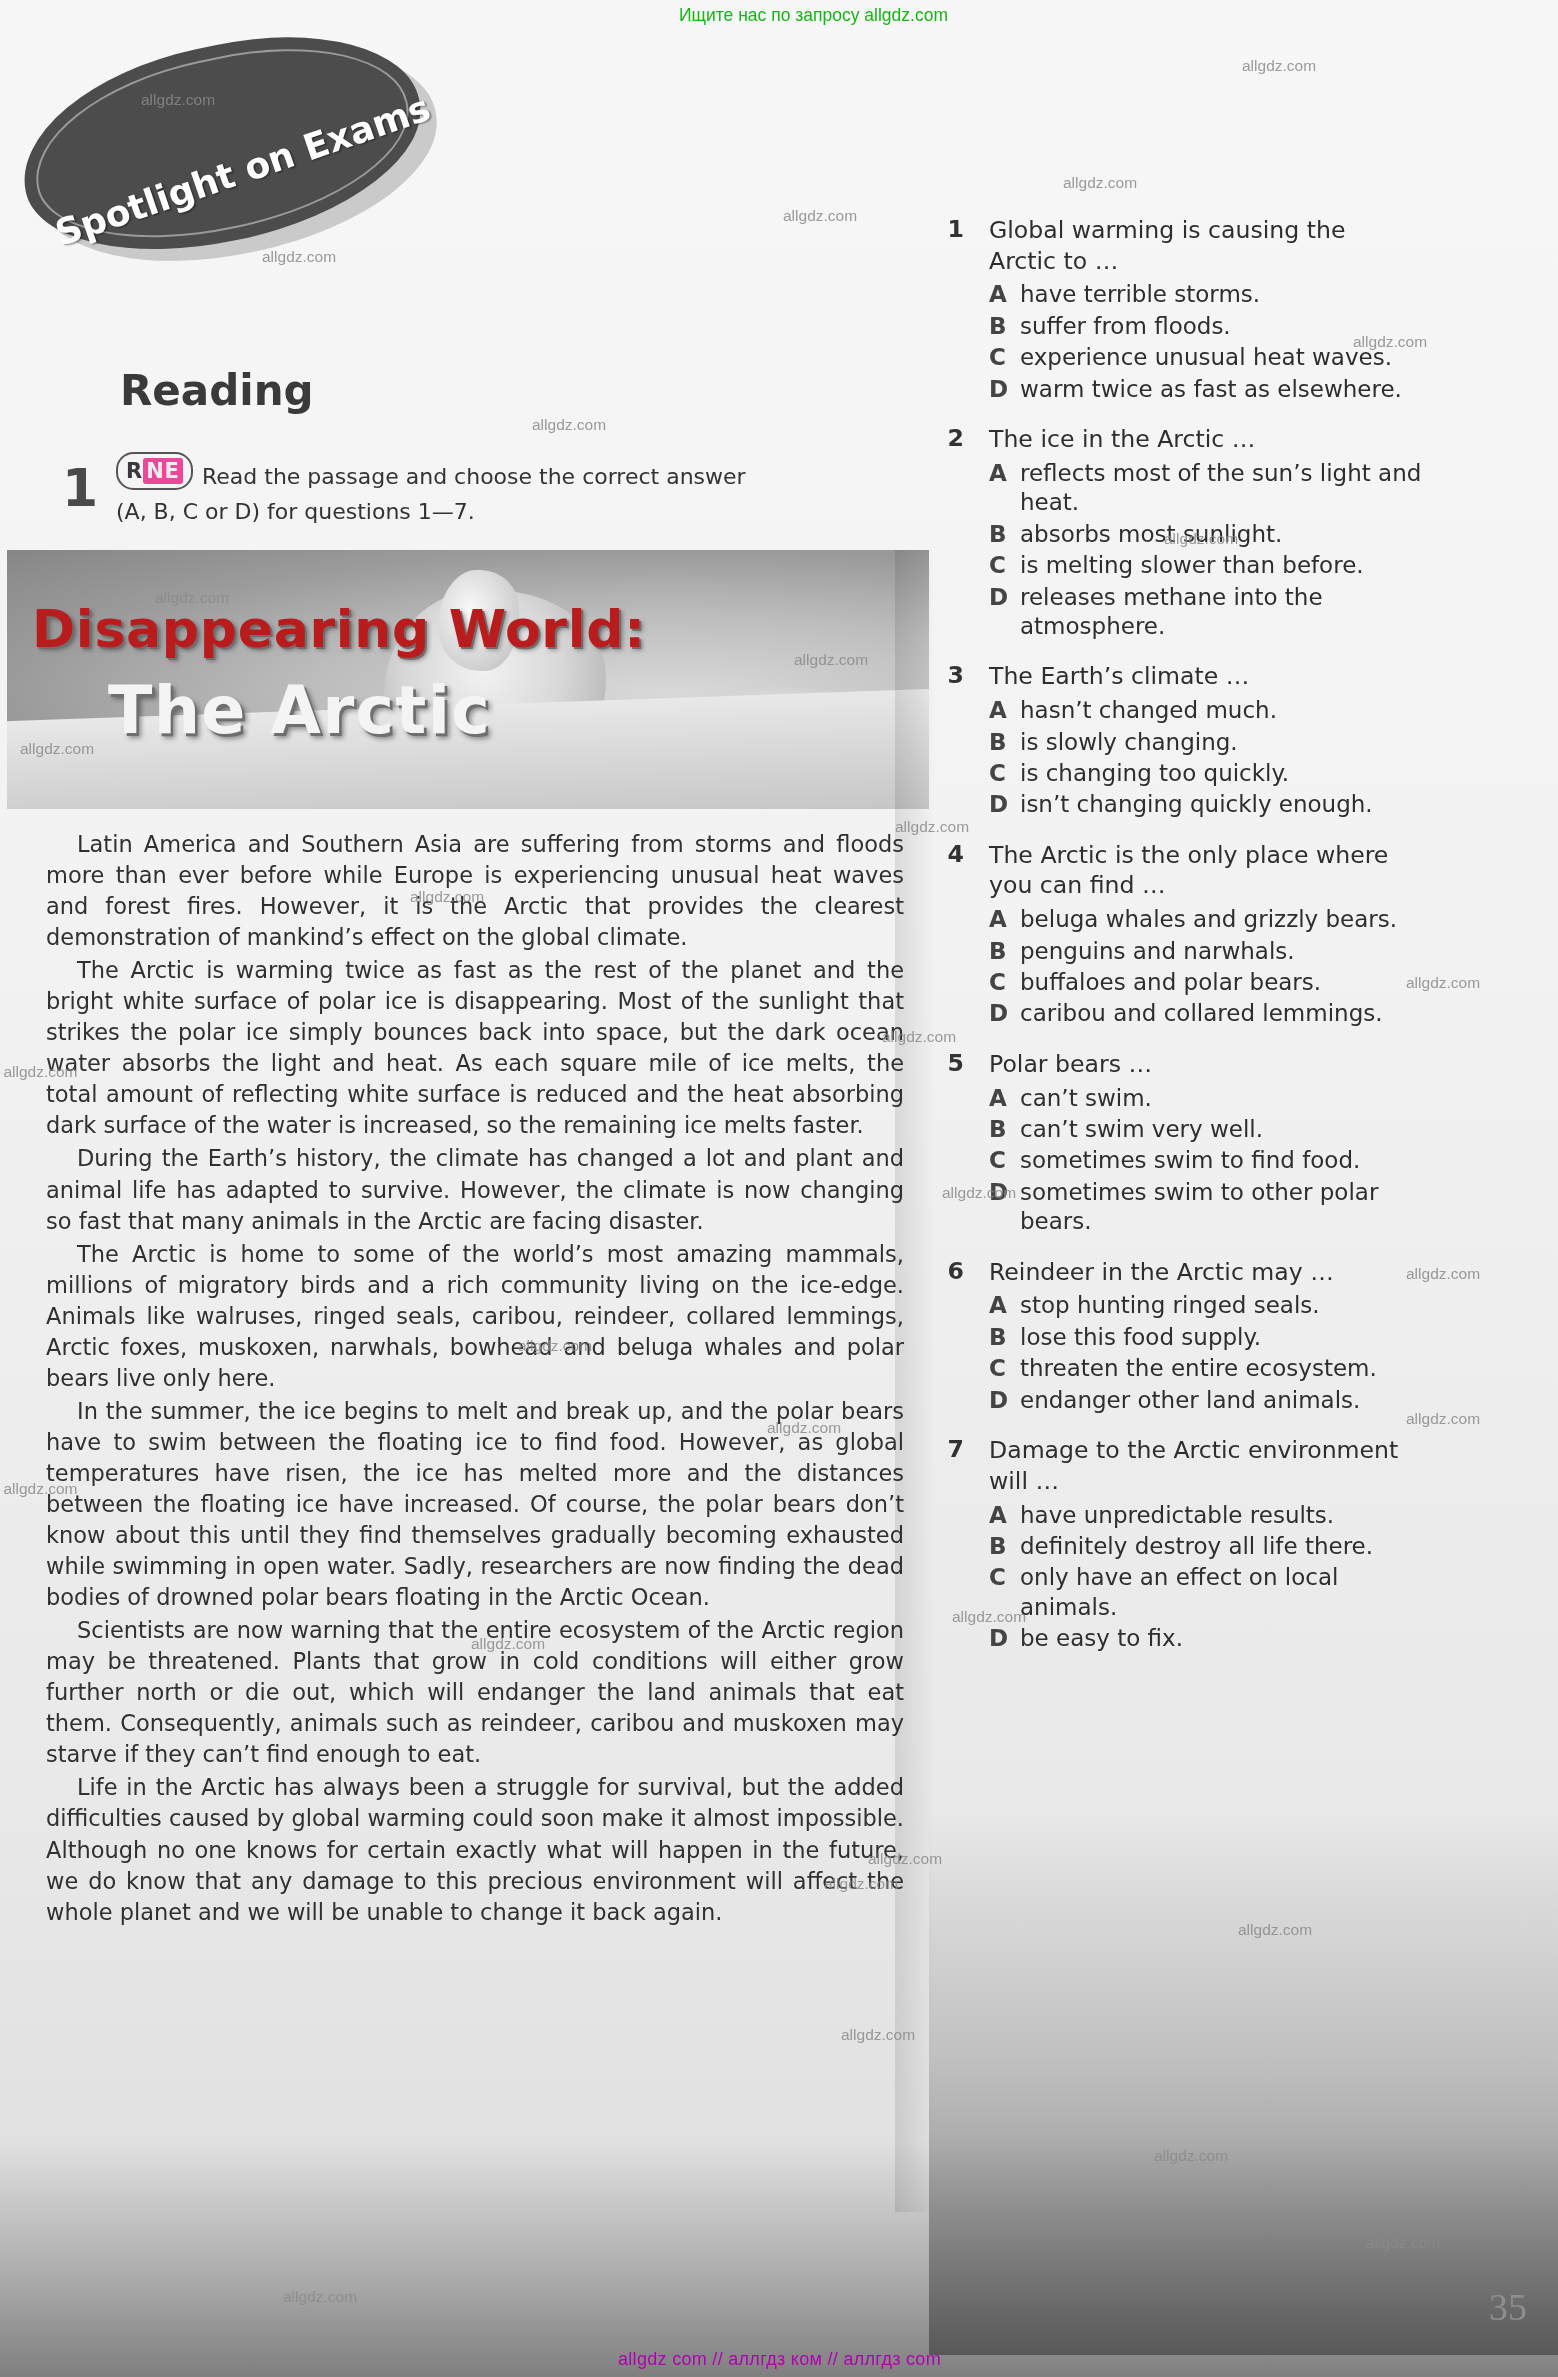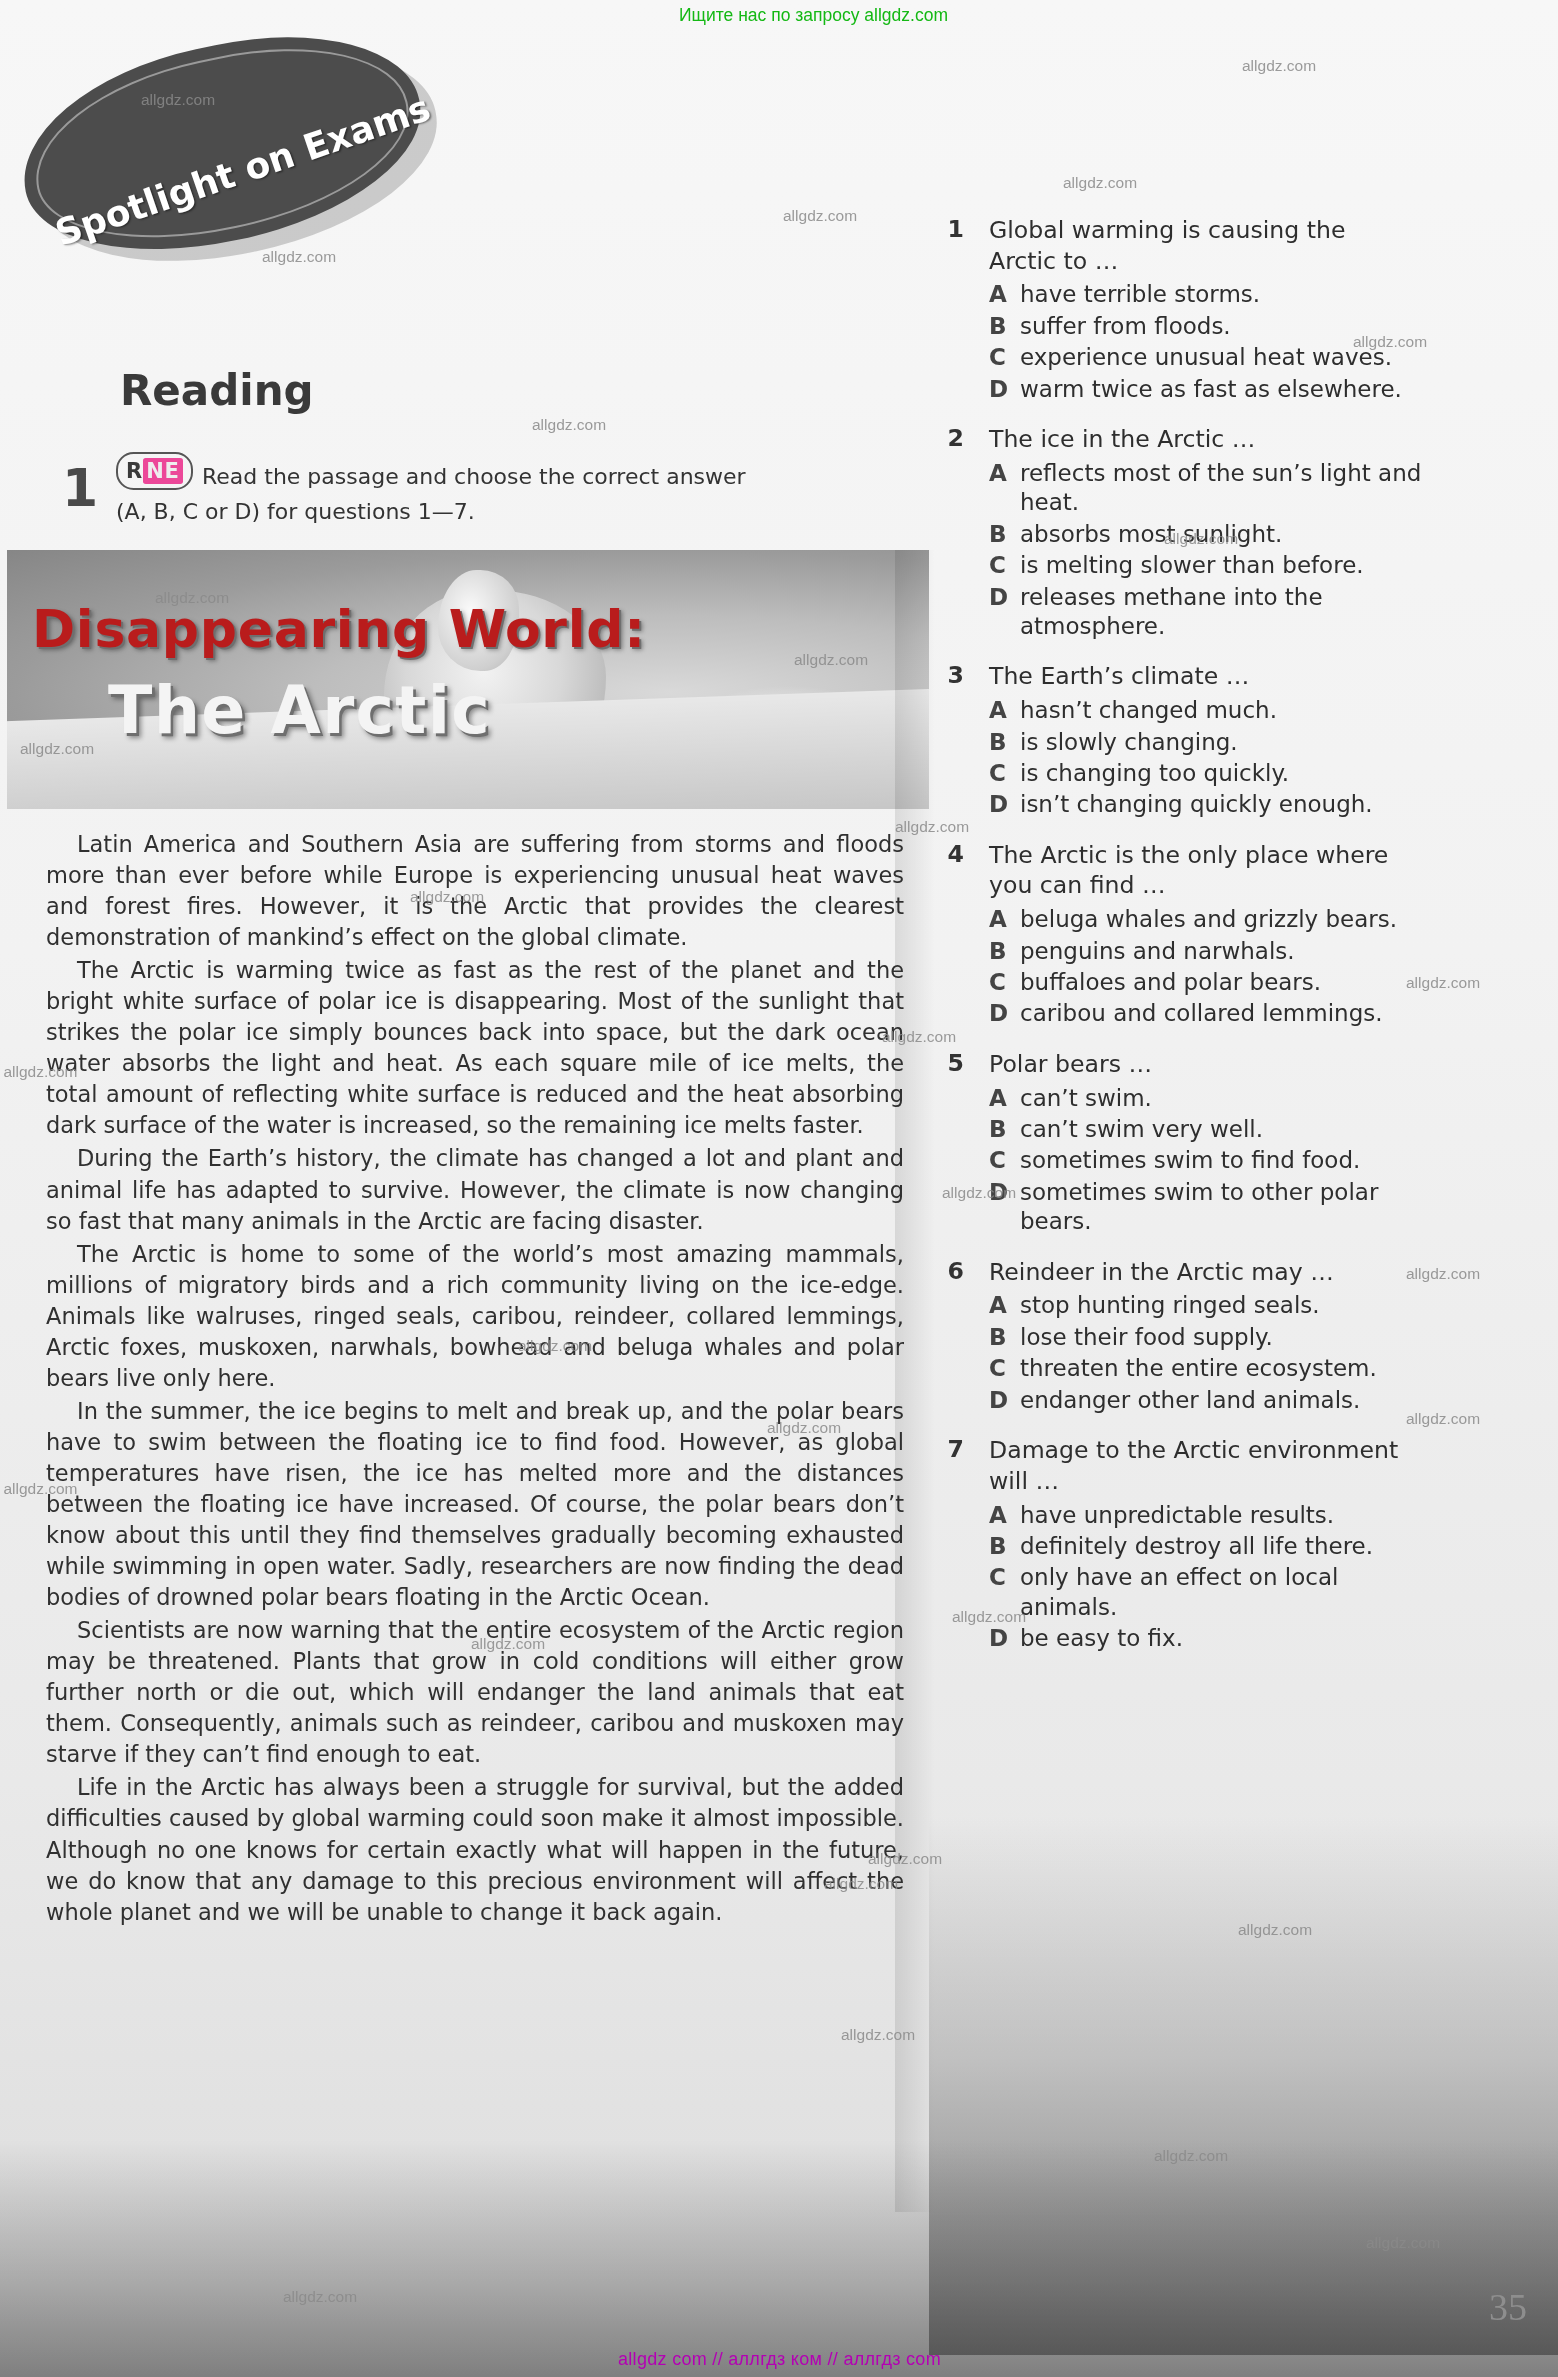--- a/index.html
+++ b/index.html
@@ -320,21 +320,21 @@
     </div>
     <div class="q">
       <div class="num">6</div>
       <div class="stem">Reindeer in the Arctic may …</div>
       <div class="opt">
         <div class="let">A</div>
         <div class="txt">stop hunting ringed seals.</div>
       </div>
       <div class="opt">
         <div class="let">B</div>
-        <div class="txt">lose their food supply.</div>
+        <div class="txt">lose this food supply.</div>
       </div>
       <div class="opt">
         <div class="let">C</div>
         <div class="txt">threaten the entire ecosystem.</div>
       </div>
       <div class="opt">
         <div class="let">D</div>
         <div class="txt">endanger other land animals.</div>
       </div>
     </div>

